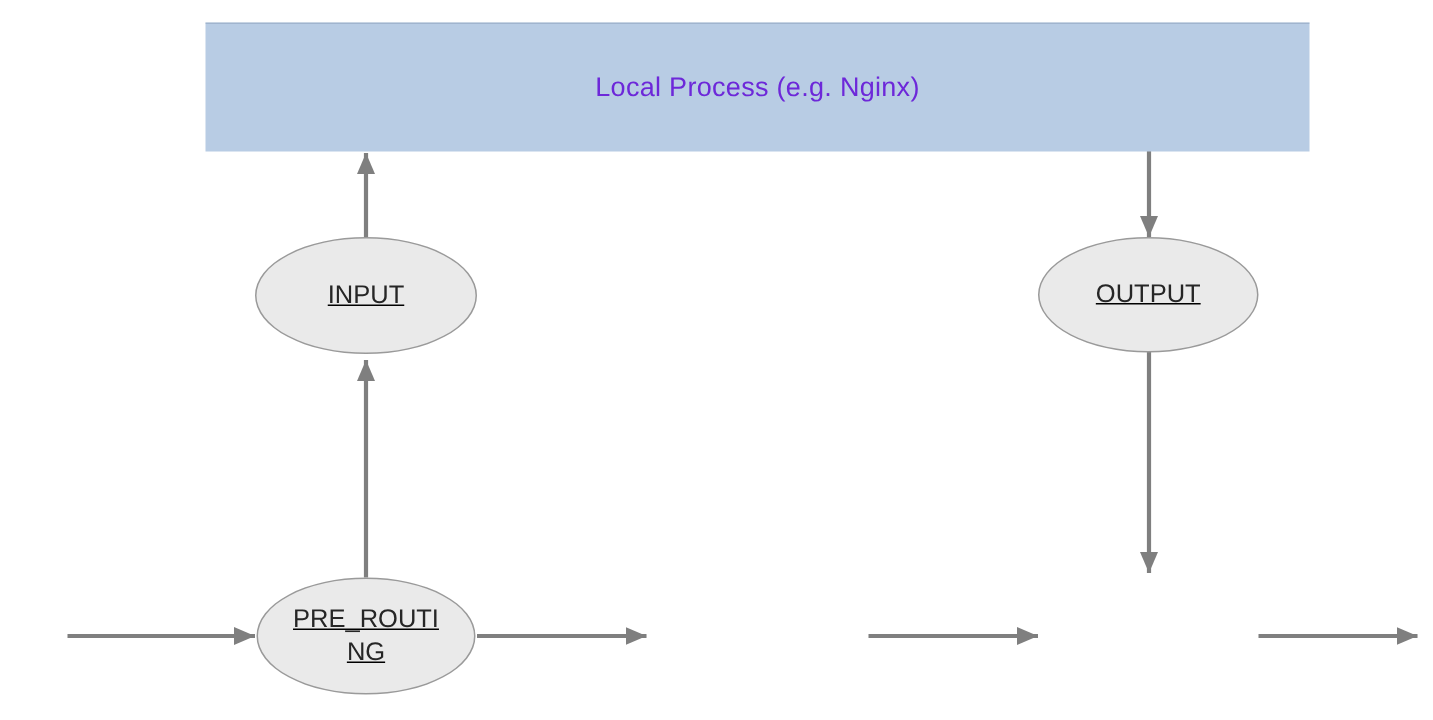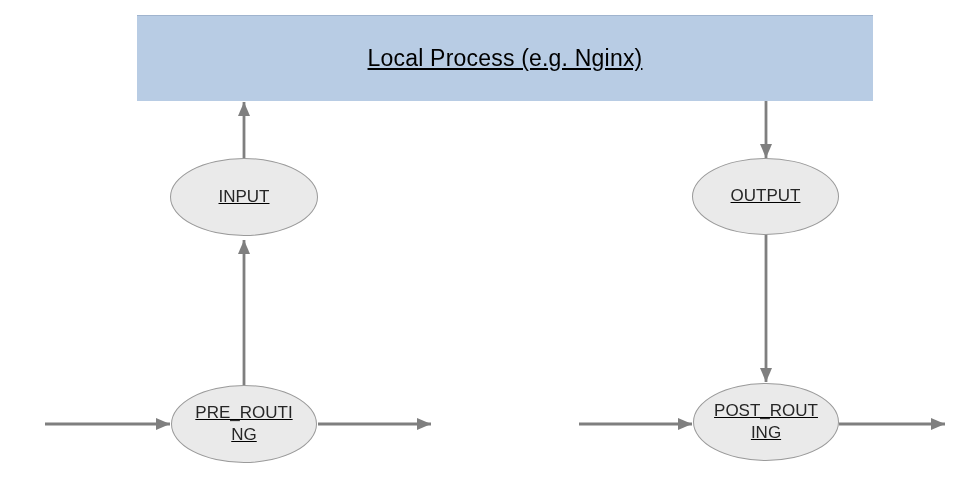--- a/index.html
+++ b/index.html
@@ -20,24 +20,23 @@
   .arrowhead-fill { fill: var(--arrow, #7f7f7f); }
   .process-box {
     position: absolute;
     left: 137px; top: 15px;
     width: 736px; height: 85px;
     background: var(--box-fill, #b8cce4);
     border-top: 1px solid rgba(130,150,180,0.45);
     display: flex; align-items: center; justify-content: center;
   }
   .process-box .title {
-    font-size: 23px;
-    color: #000000;
+    font-size: 18px;
+    color: #6d28d9;
     letter-spacing: 0.2px;
-    text-decoration: underline;
   }
   .node {
     position: absolute;
     background: var(--node-fill, #eaeaea);
     border: 1.5px solid var(--node-border, #9a9a9a);
     border-radius: 50%;
     display: flex; flex-direction: column;
     align-items: center; justify-content: center;
     box-sizing: border-box;
     text-align: center;
@@ -93,18 +92,14 @@
     <span class="label-line">OUTPUT</span>
 
   </div>
 
   <div class="node" id="node-pre-routing">
     <span class="label-line">PRE_ROUTI</span>
     <span class="label-line">NG</span>
   </div>
 
 
-  <div class="node" id="node-post-routing">
-    <span class="label-line">POST_ROUT</span>
-    <span class="label-line">ING</span>
-  </div>
 
 </div>
 
 </body></html>

